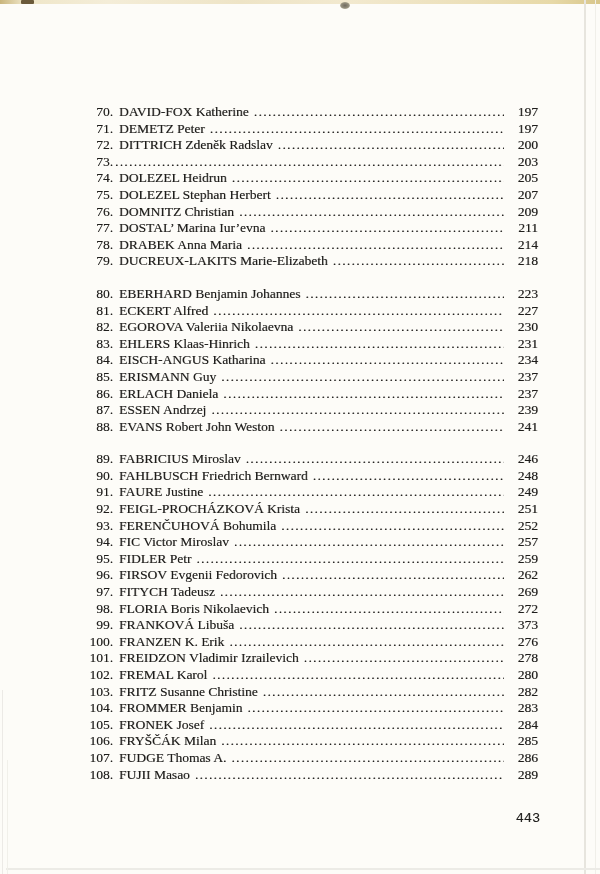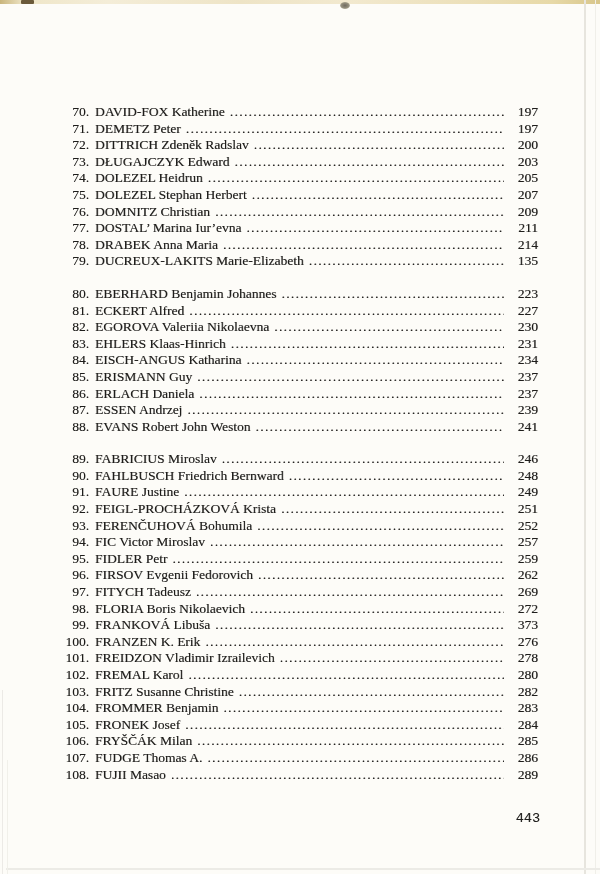--- a/index.html
+++ b/index.html
@@ -48,20 +48,21 @@
     background: #eceae6;
   }
   .scan-line-left2 {
     position: absolute; left: 7px; top: 760px; width: 1px; height: 114px;
     background: #f1f0ea;
   }
   
   .toc {
     position: absolute; left: 0; top: 104px; right: 0;
     text-shadow: 0.4px 0 0 rgba(30, 29, 27, 0.45);
+    padding-left: 24px;
   }
   .block { margin: 0 0 16px 0; }
   .row {
     display: flex; align-items: baseline;
     padding-right: 62px;
     font-size: 13.5px; line-height: 16.6px;
     white-space: nowrap;
   }
   .num { flex: none; width: 89px; text-align: right; }
   .name { flex: none; margin-left: 6px; padding-right: 3px; text-align: center; }
@@ -109,21 +110,20 @@
     <span class="pg">197</span>
   </div>
         <div class="row">
     <span class="num">72.</span>
     <span class="name">DITTRICH Zdeněk Radslav</span>
     <span class="leader"></span>
     <span class="pg">200</span>
   </div>
         <div class="row">
     <span class="num">73.</span>
-    <span class="name">DŁUGAJCZYK Edward</span>
     <span class="leader"></span>
     <span class="pg">203</span>
   </div>
         <div class="row">
     <span class="num">74.</span>
     <span class="name">DOLEZEL Heidrun</span>
     <span class="leader"></span>
     <span class="pg">205</span>
   </div>
         <div class="row">
@@ -147,21 +147,21 @@
         <div class="row">
     <span class="num">78.</span>
     <span class="name">DRABEK Anna Maria</span>
     <span class="leader"></span>
     <span class="pg">214</span>
   </div>
         <div class="row">
     <span class="num">79.</span>
     <span class="name">DUCREUX-LAKITS Marie-Elizabeth</span>
     <span class="leader"></span>
-    <span class="pg">135</span>
+    <span class="pg">218</span>
   </div>
       </div>
       <div class="block">
         <div class="row">
     <span class="num">80.</span>
     <span class="name">EBERHARD Benjamin Johannes</span>
     <span class="leader"></span>
     <span class="pg">223</span>
   </div>
         <div class="row">

